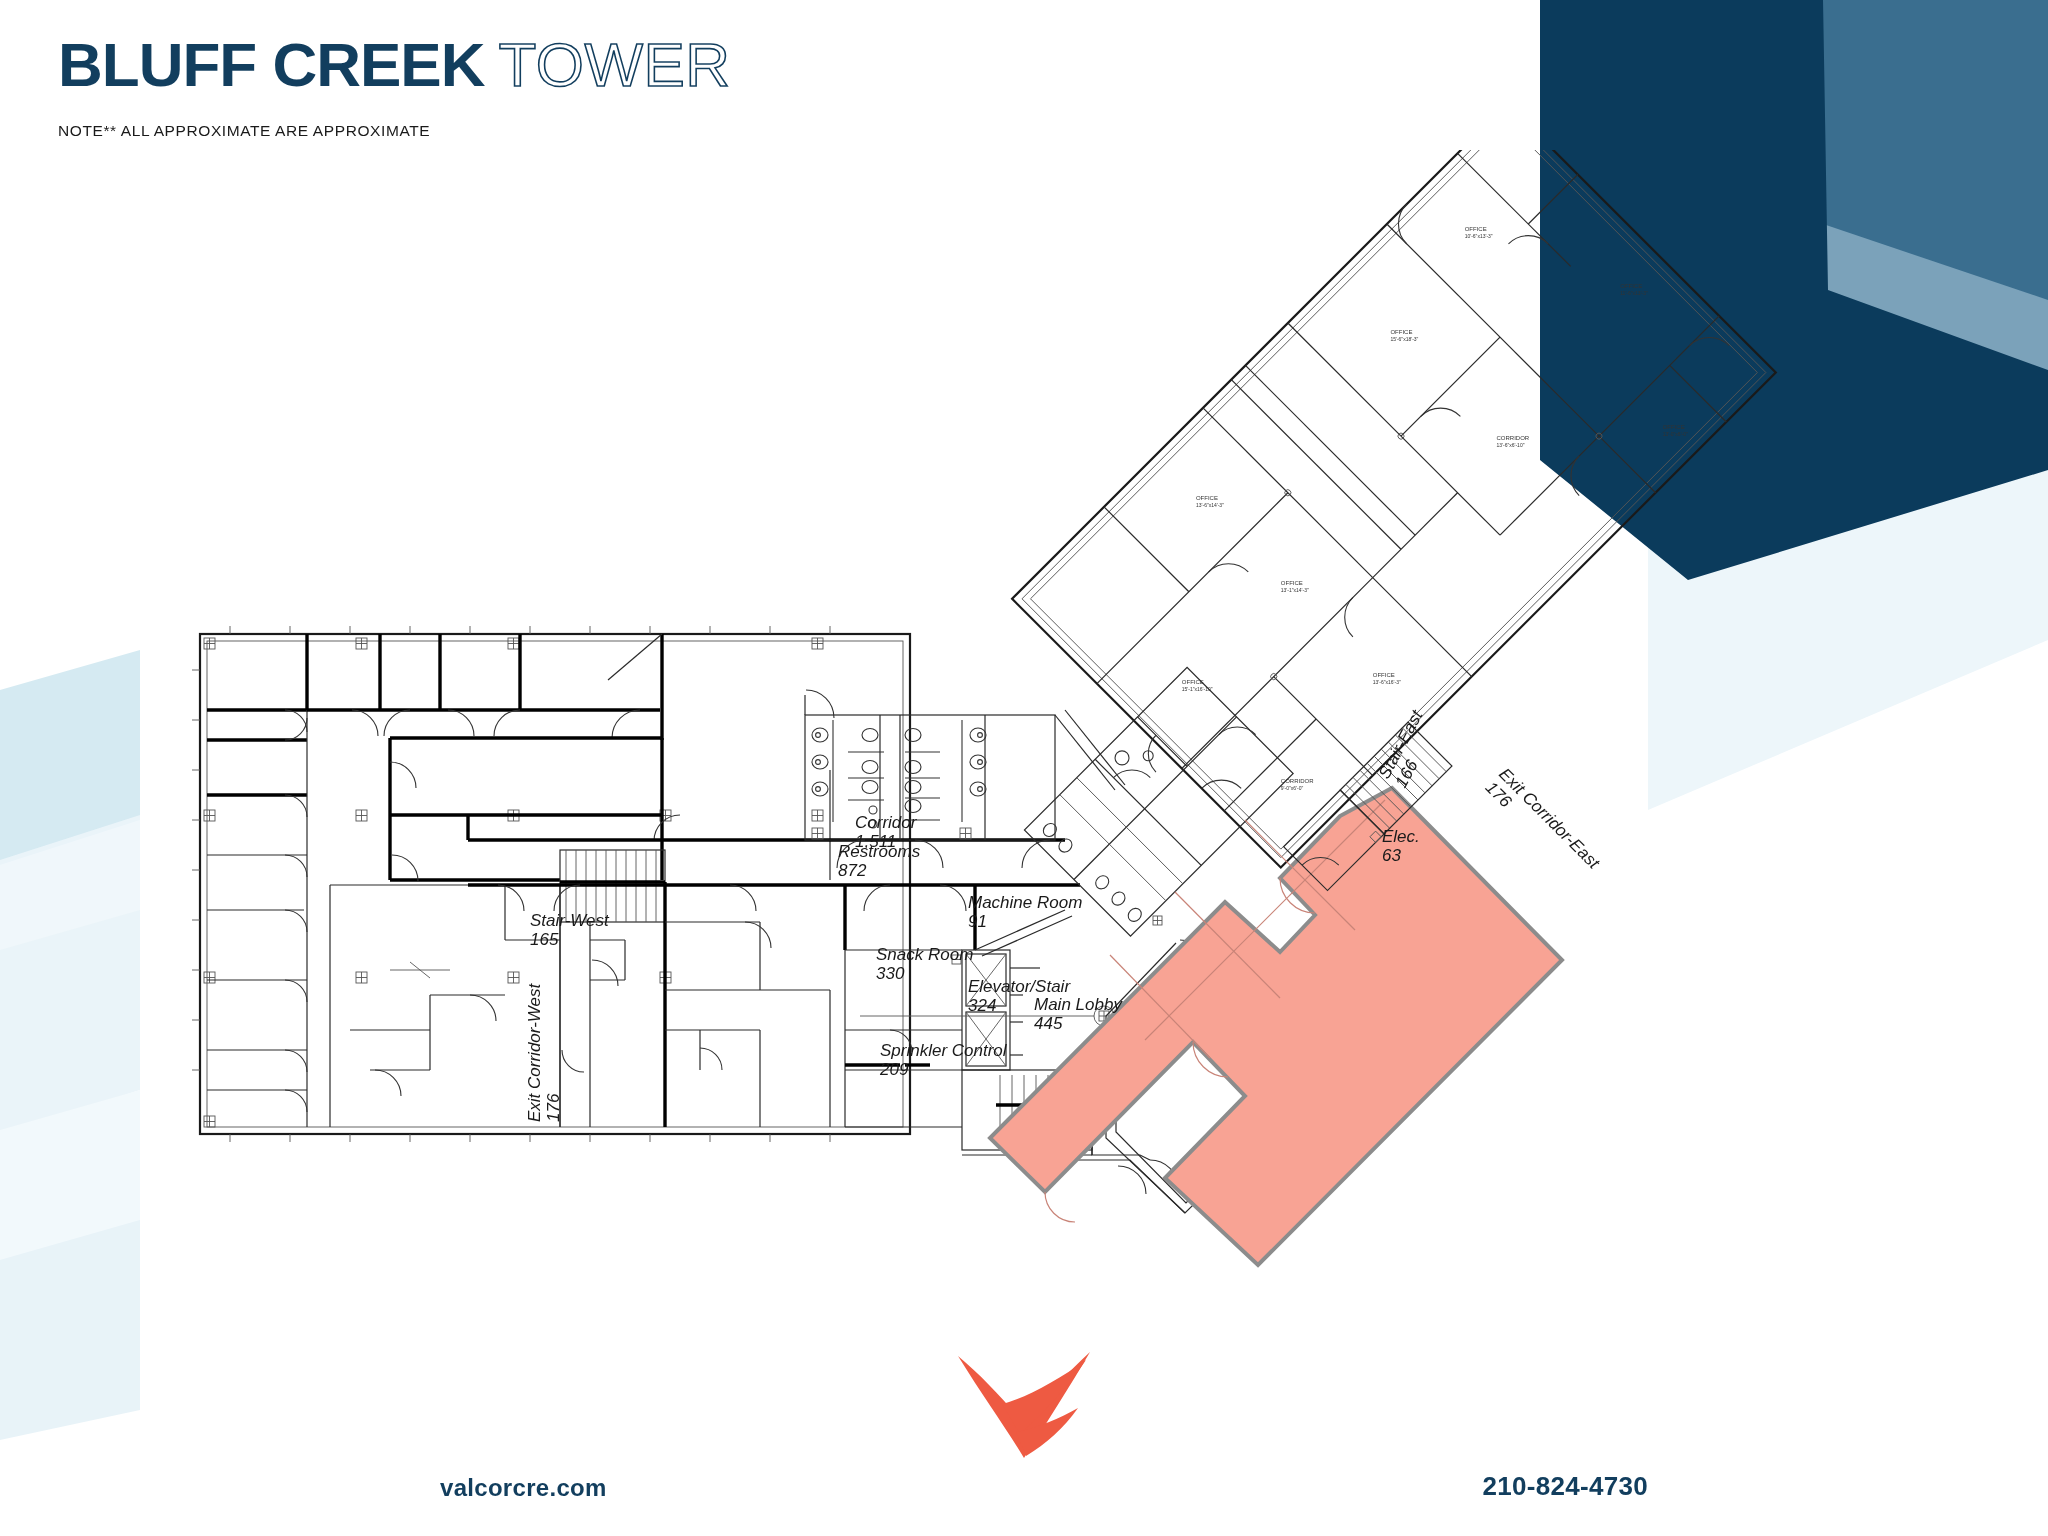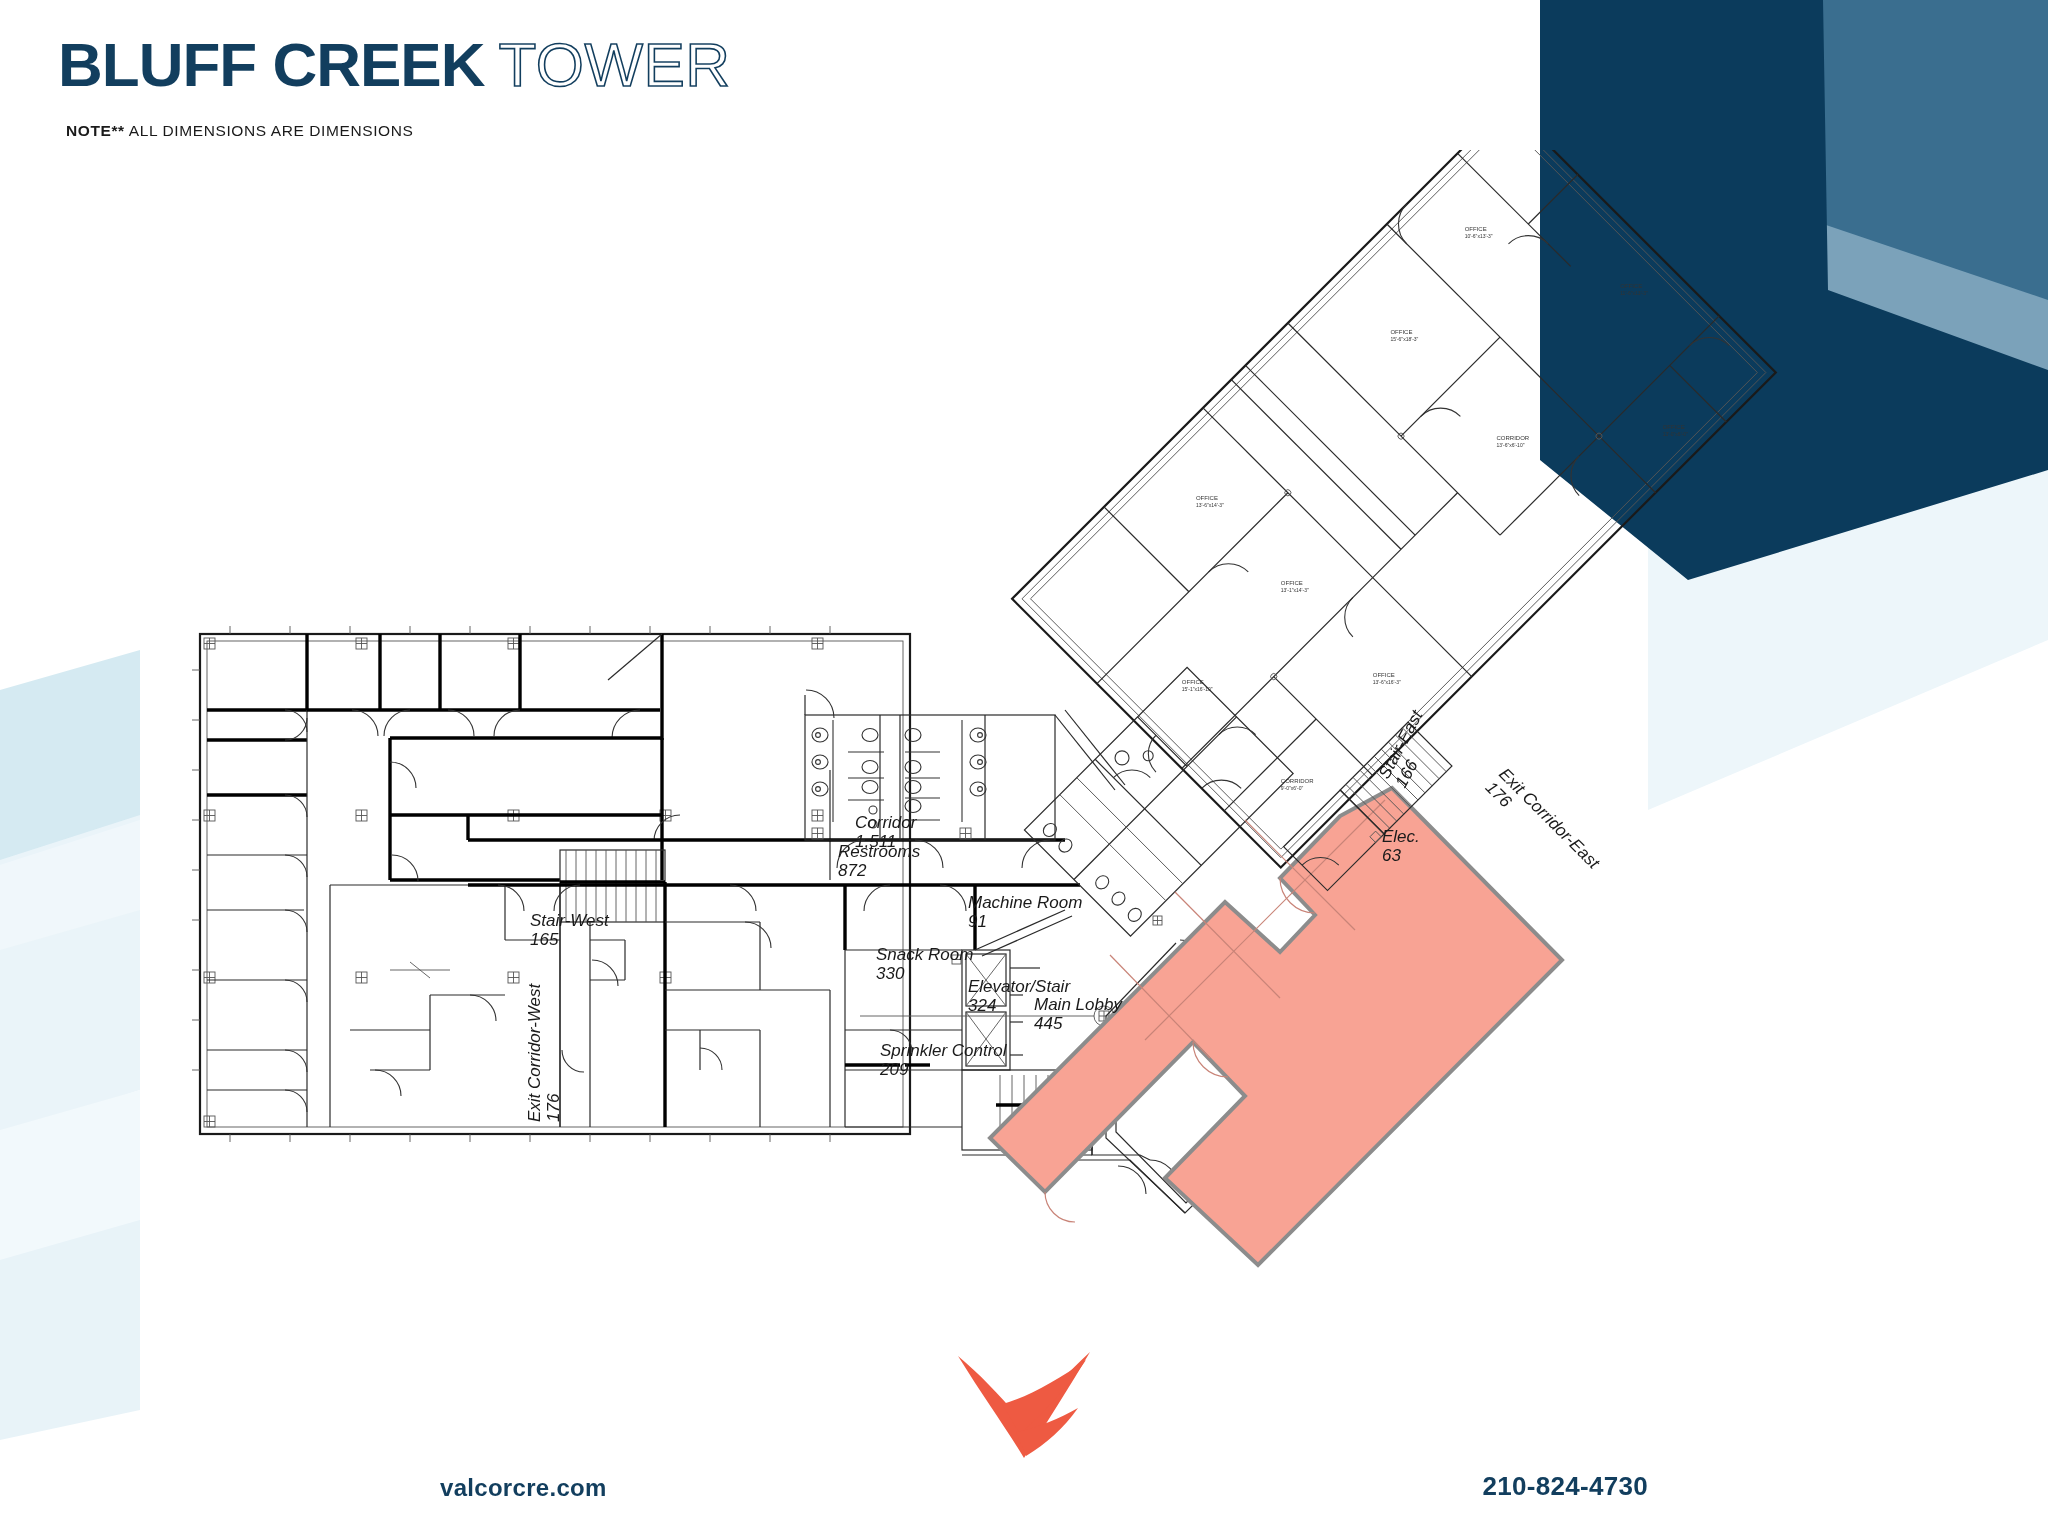--- a/index.html
+++ b/index.html
@@ -27,21 +27,21 @@
   #title-light{
     font-size:62px;font-weight:400;letter-spacing:0.5px;
     color:#ffffff;
     -webkit-text-stroke:1.6px #123E5E;
     margin-left:14px;
   }
   #subtitle-line{white-space:nowrap;margin-top:18px;line-height:1;}
   .sub-blue{font-size:50px;font-weight:400;color:#5BB4E0;letter-spacing:0px;}
   .sub-slash{font-size:50px;font-weight:400;color:#F04E31;margin:0 16px;}
   #note-line{margin-top:26px;font-size:15.5px;letter-spacing:0.6px;color:#1A1A1A;white-space:nowrap;}
-  #note-label{font-weight:700;margin-left:8px;}
+  #note-label{font-weight:400;}
   #note-text{font-weight:400;}
 
   
   #plan-wrap{position:absolute;left:0;top:150px;width:2048px;height:1230px;}
   #plan{display:block;}
 
   
   #footer{position:absolute;left:0;bottom:0;width:2048px;height:200px;}
   #logo-mark{position:absolute;left:50%;transform:translateX(-50%);bottom:74px;width:140px;height:116px;}
   #site-url{
@@ -72,21 +72,21 @@
     <polygon points="0,330 140,290 140,470 0,515" fill="#EAF4F9"></polygon>
     <polygon points="0,510 140,470 140,660 0,700" fill="#F2F9FC"></polygon>
     <polygon points="0,640 140,600 140,790 0,820" fill="#E8F3F8"></polygon>
   </svg>
 
   <div id="header">
     <div id="title-line">
       <span id="title-bold">BLUFF CREEK</span><span id="title-light">TOWER</span>
     </div>
     <div id="note-line">
-      <span id="note-label">NOTE**</span><span id="note-text"> ALL DIMENSIONS ARE DIMENSIONS</span>
+      <span id="note-label">NOTE**</span><span id="note-text"> ALL APPROXIMATE ARE APPROXIMATE</span>
     </div>
   </div>
 
   <div id="plan-wrap">
   <svg id="plan" viewBox="0 0 2048 1230" width="2048" height="1230">
     <defs>
       <style>
         .w  { fill:none; stroke:#1A1A1A; stroke-width:2.2; }
         .wt { fill:none; stroke:#2A2A2A; stroke-width:1.2; }
         .wh { fill:none; stroke:#000; stroke-width:3.4; }

